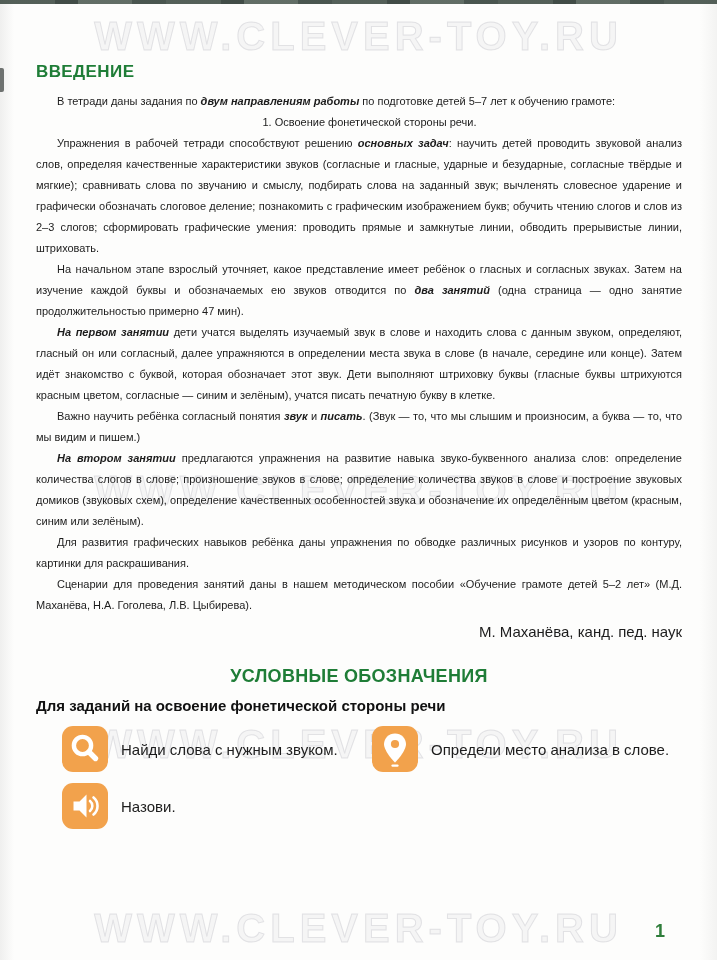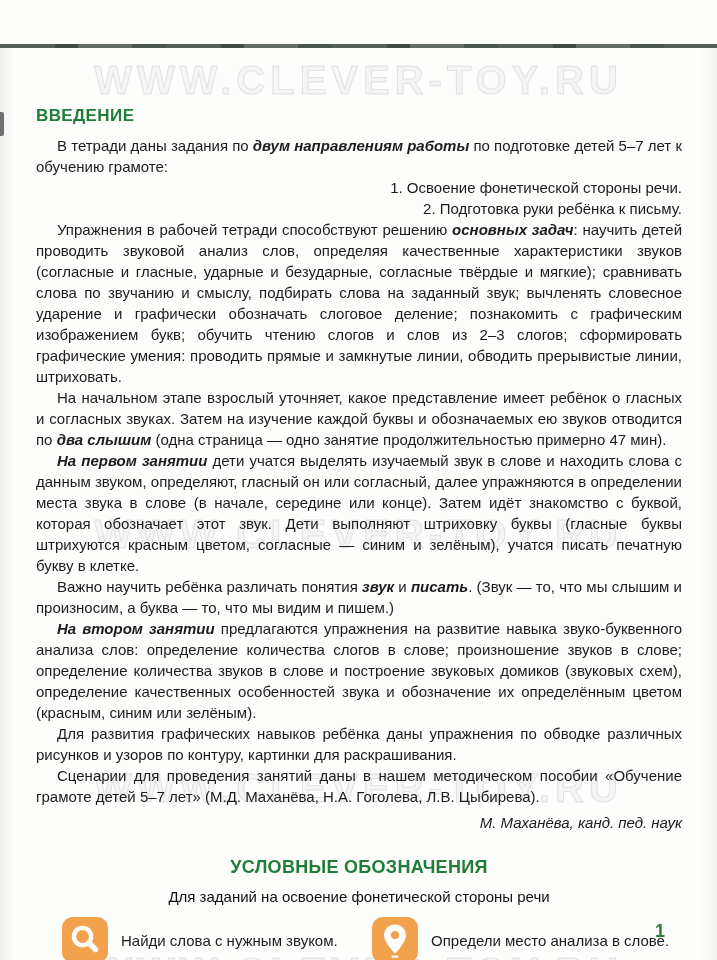--- a/index.html
+++ b/index.html
@@ -5,21 +5,20 @@
   html,body{margin:0;padding:0;}
   body{
     width:717px;height:960px;position:relative;overflow:hidden;
     background:#fdfdfc;
     font-family:"Liberation Sans", sans-serif;
     -webkit-font-smoothing:antialiased;
   }
   .page{
     position:absolute;inset:0;
     background:linear-gradient(90deg,#efefee 0px,#fdfdfc 14px,#fdfdfc 700px,#f3f3f2 717px);
-    margin-top:44px;
   }
   .scan-top-edge{
     position:absolute;top:0;left:0;right:0;height:4px;
     background:repeating-linear-gradient(90deg,#36443c 0 55px,#202d27 55px 78px,#46544b 78px 132px,#2a3831 132px 166px);
     opacity:.85;
   }
   .scan-left-mark{
     position:absolute;left:0;top:68px;width:4px;height:24px;background:#6e7270;border-radius:0 2px 2px 0;
   }
   .watermark-row{
@@ -28,35 +27,35 @@
     color:rgba(201,201,207,0.14);
     -webkit-text-stroke:1px rgba(173,173,181,0.30);
     pointer-events:none;user-select:none;
   }
   .content{position:absolute;left:36px;right:35px;top:62px;}
   h1.page-title{
     margin:0 0 9px 0;text-align:left;
     font-size:17px;font-weight:bold;letter-spacing:.4px;
   }
   .paragraphs p{
-    margin:0;font-size:15px;line-height:21px;color:#1c1c1c;
+    margin:0;font-size:11px;line-height:21px;color:#1c1c1c;
     text-align:justify;text-indent:21px;
   }
-  .paragraphs p.list{text-align:right;}
+  .paragraphs p.list{text-align:center;}
   .paragraphs span.bi{font-weight:bold;font-style:italic;}
   .signature{
-    margin-top:7px;text-align:right;font-style:italic;
+    margin-top:7px;text-align:right;
     font-size:15px;color:#1c1c1c;
   }
   h2.legend-title{
     margin:26px 0 10px 0;text-align:center;
     font-size:18px;font-weight:bold;letter-spacing:.3px;
   }
   .section-heading{
-    text-align:center;font-weight:normal;font-size:15px;color:#111;
+    text-align:left;font-weight:bold;font-size:15px;color:#111;
     margin:8px 0 10px 0;
   }
   .legend-grid{
     display:grid;grid-template-columns:1fr 1fr;
     row-gap:7px;padding-left:26px;margin-bottom:6px;
   }
   .legend-item{display:flex;align-items:center;gap:13px;min-height:50px;}
   .legend-icon{width:46px;height:46px;border-radius:11px;flex:0 0 46px;overflow:hidden;}
   .legend-icon svg{display:block;}
   .legend-label{font-size:15px;line-height:19px;color:#1c1c1c;max-width:252px;}
@@ -76,28 +75,27 @@
       <div class="watermark-row" style="top: 468px;">WWW.CLEVER-TOY.RU</div>
       <div class="watermark-row" style="top: 722px;">WWW.CLEVER-TOY.RU</div>
       <div class="watermark-row" style="top: 906px;">WWW.CLEVER-TOY.RU</div>
     </div>
 
   <div class="content">
     <h1 class="page-title" style="color: rgb(31, 125, 55);">ВВЕДЕНИЕ</h1>
     <div class="paragraphs" id="intro-paragraphs">
         <p class="indent"><span>В тетради даны задания по </span><span class="bi">двум направлениям работы</span><span> по подготовке детей 5–7 лет к обучению грамоте:</span></p>
         <p class="list"><span>1. Освоение фонетической стороны речи.</span></p>
-        <p class="list"><span>2. Подготовка руки ребёнка к письму.</span></p>
         <p class="indent"><span>Упражнения в рабочей тетради способствуют решению </span><span class="bi">основных задач</span><span>: научить детей проводить звуковой анализ слов, определяя качественные характеристики звуков (согласные и гласные, ударные и безударные, согласные твёрдые и мягкие); сравнивать слова по звучанию и смыслу, подбирать слова на заданный звук; вычленять словесное ударение и графически обозначать слоговое деление; познакомить с графическим изображением букв; обучить чтению слогов и слов из 2–3 слогов; сформировать графические умения: проводить прямые и замкнутые линии, обводить прерывистые линии, штриховать.</span></p>
-        <p class="indent"><span>На начальном этапе взрослый уточняет, какое представление имеет ребёнок о гласных и согласных звуках. Затем на изучение каждой буквы и обозначаемых ею звуков отводится по </span><span class="bi">два слышим</span><span> (одна страница — одно занятие продолжительностью примерно 47 мин).</span></p>
+        <p class="indent"><span>На начальном этапе взрослый уточняет, какое представление имеет ребёнок о гласных и согласных звуках. Затем на изучение каждой буквы и обозначаемых ею звуков отводится по </span><span class="bi">два занятий</span><span> (одна страница — одно занятие продолжительностью примерно 47 мин).</span></p>
         <p class="indent"><span class="bi">На первом занятии</span><span> дети учатся выделять изучаемый звук в слове и находить слова с данным звуком, определяют, гласный он или согласный, далее упражняются в определении места звука в слове (в начале, середине или конце). Затем идёт знакомство с буквой, которая обозначает этот звук. Дети выполняют штриховку буквы (гласные буквы штрихуются красным цветом, согласные — синим и зелёным), учатся писать печатную букву в клетке.</span></p>
-        <p class="indent"><span>Важно научить ребёнка различать понятия </span><span class="bi">звук</span><span> и </span><span class="bi">писать</span><span>. (Звук — то, что мы слышим и произносим, а буква — то, что мы видим и пишем.)</span></p>
+        <p class="indent"><span>Важно научить ребёнка согласный понятия </span><span class="bi">звук</span><span> и </span><span class="bi">писать</span><span>. (Звук — то, что мы слышим и произносим, а буква — то, что мы видим и пишем.)</span></p>
         <p class="indent"><span class="bi">На втором занятии</span><span> предлагаются упражнения на развитие навыка звуко-буквенного анализа слов: определение количества слогов в слове; произношение звуков в слове; определение количества звуков в слове и построение звуковых домиков (звуковых схем), определение качественных особенностей звука и обозначение их определённым цветом (красным, синим или зелёным).</span></p>
         <p class="indent"><span>Для развития графических навыков ребёнка даны упражнения по обводке различных рисунков и узоров по контуру, картинки для раскрашивания.</span></p>
-        <p class="indent"><span>Сценарии для проведения занятий даны в нашем методическом пособии «Обучение грамоте детей 5–7 лет» (М.Д. Маханёва, Н.А. Гоголева, Л.В. Цыбирева).</span></p>
+        <p class="indent"><span>Сценарии для проведения занятий даны в нашем методическом пособии «Обучение грамоте детей 5–2 лет» (М.Д. Маханёва, Н.А. Гоголева, Л.В. Цыбирева).</span></p>
       </div>
     <div class="signature">М. Маханёва, канд. пед. наук</div>
     <h2 class="legend-title" style="color: rgb(31, 125, 55);">УСЛОВНЫЕ ОБОЗНАЧЕНИЯ</h2>
     <div id="legend-sections">
         <div class="section-heading">Для заданий на освоение фонетической стороны речи</div>
         <div class="legend-grid">
           <div class="legend-item">
             <div class="legend-icon" style="background: rgb(242, 162, 76);">
               <svg viewBox="0 0 46 46" width="46" height="46">
                 <circle cx="20.5" cy="19.5" r="8.6" fill="none" stroke="#fff" stroke-width="4.4"></circle>

